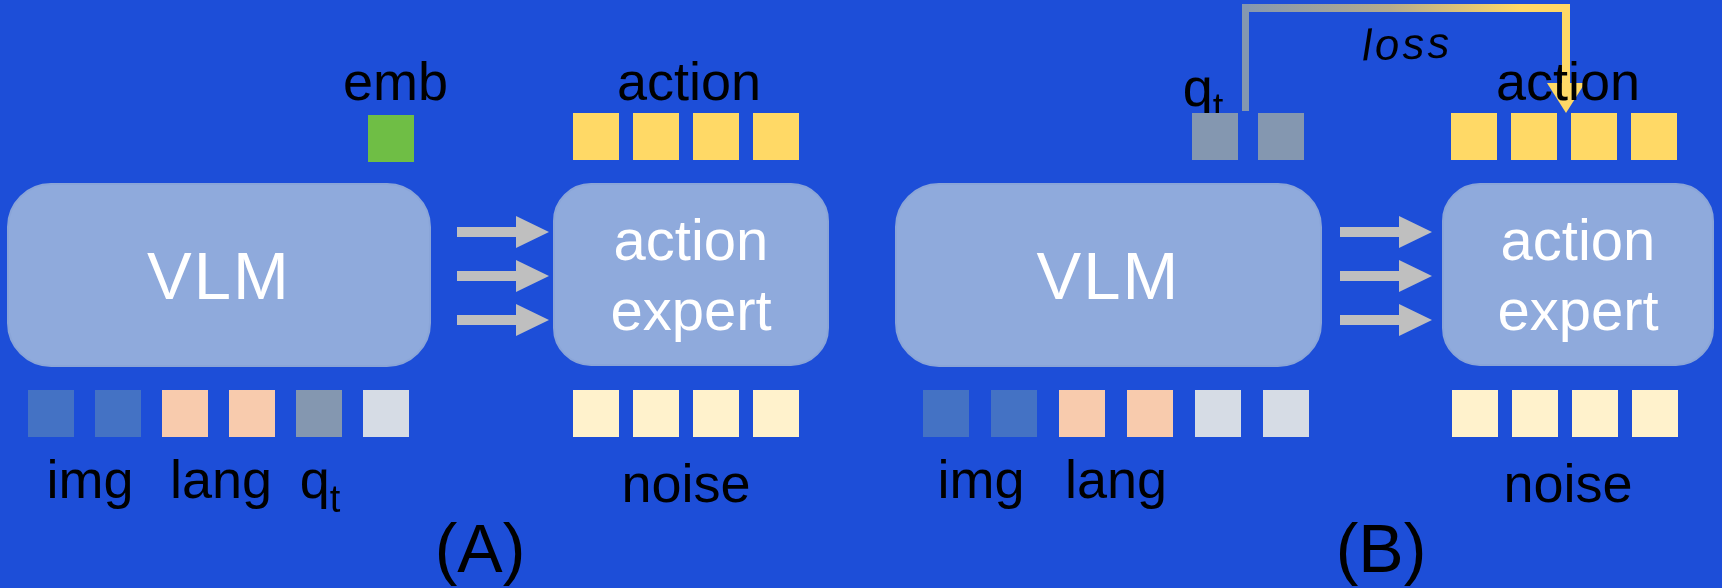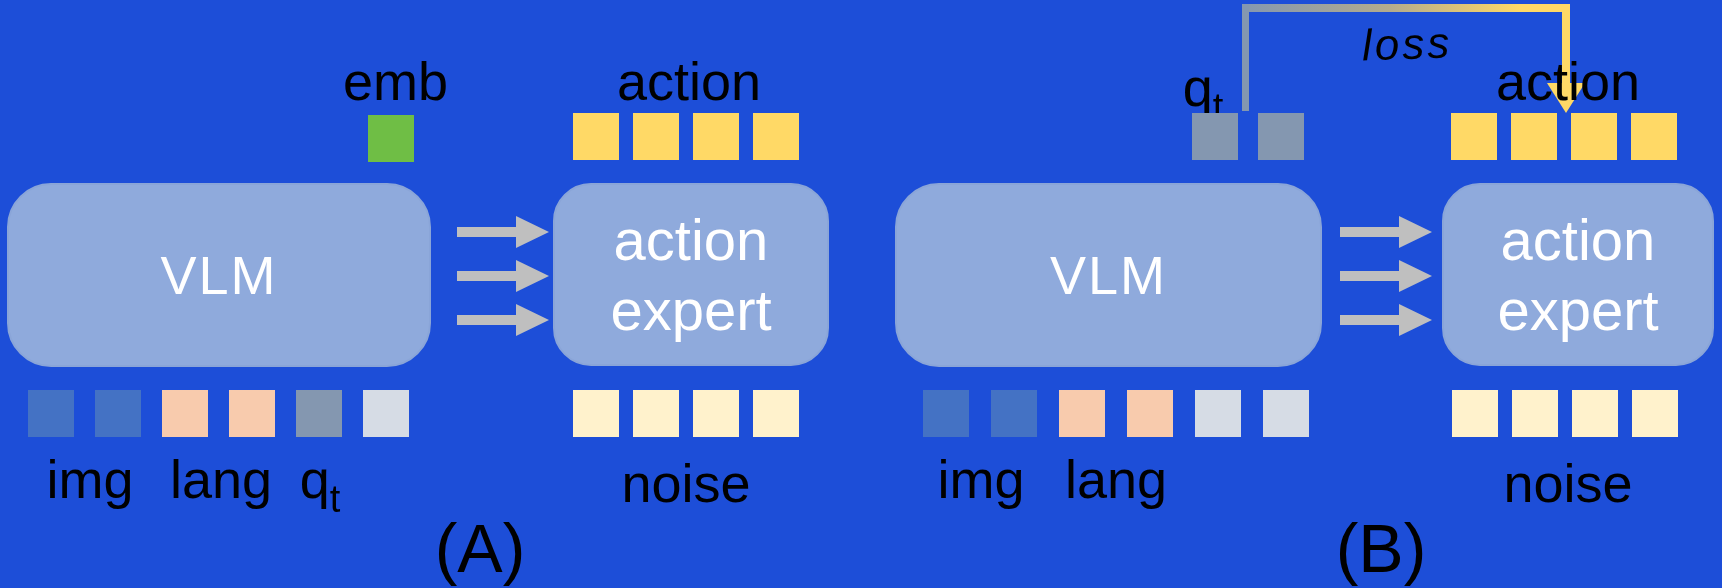--- a/index.html
+++ b/index.html
@@ -5,21 +5,21 @@
   html,body { margin:0; padding:0; background:#ffffff; }
   #figure {
     position:relative; width:1722px; height:588px; background:#1d4ed8;
     font-family:Liberation Sans, sans-serif; color:#000; overflow:hidden;
   }
   .bigbox {
     position:absolute; background:#8FAADC; border:2px solid #8aa5d8;
     display:flex; align-items:center; justify-content:center;
     color:#ffffff; text-align:center;
   }
-  .vlm-box { border-radius:44px; font-size:54px; letter-spacing:2px; }
+  .vlm-box { border-radius:44px; font-size:67px; letter-spacing:2px; }
   .expert-box { border-radius:38px; font-size:58px; line-height:70px; flex-direction:column; }
   .tok-row { position:absolute; display:flex; }
   .token { width:46px; height:47px; flex:0 0 auto; }
   .lbl { position:absolute; font-size:54px; line-height:50px; text-align:center; white-space:nowrap; }
   .cap { position:absolute; font-size:68px; line-height:64px; text-align:center; white-space:nowrap; }
   sub.qsub { font-size:38px; vertical-align:-14px; line-height:0; }
   .arrow { position:absolute; width:92px; height:32px; }
   .arrow .shaft { position:absolute; left:0; top:11px; width:60px; height:10px; background:#BFBFBF; }
   .arrow .head  { position:absolute; left:59px; top:0; width:0; height:0;
                   border-top:16px solid transparent; border-bottom:16px solid transparent;

